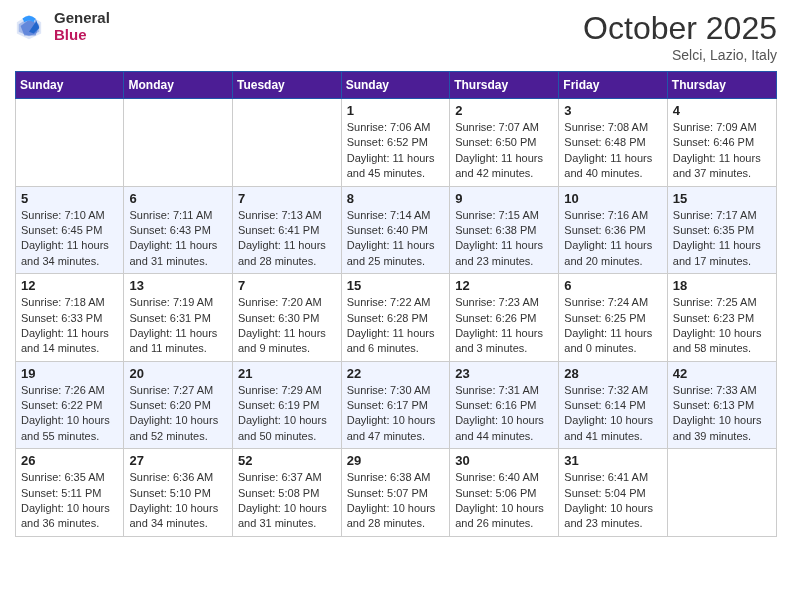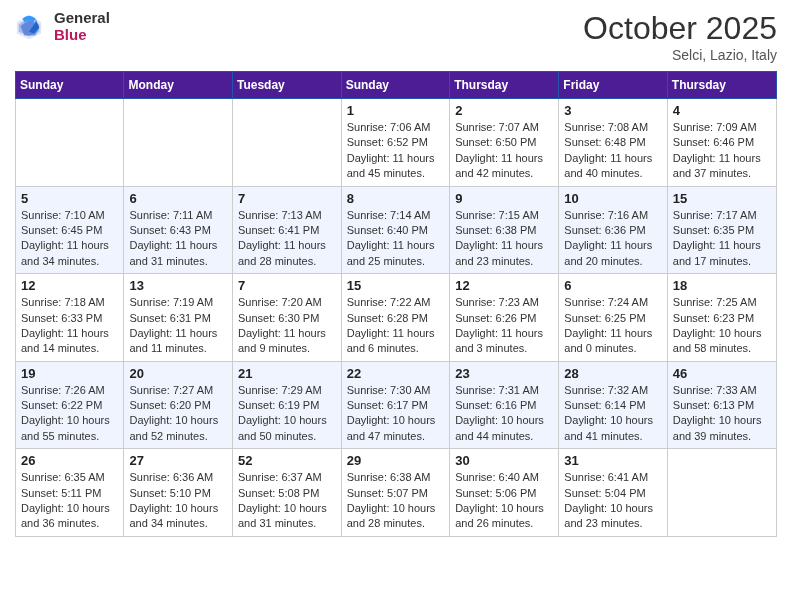--- a/index.html
+++ b/index.html
@@ -239,21 +239,21 @@
           </td>
           <td>
             <span class="day-number">23</span>
             <div class="day-info">Sunrise: 7:31 AM<br>Sunset: 6:16 PM<br>Daylight: 10 hours and 44 minutes.</div>
           </td>
           <td>
             <span class="day-number">28</span>
             <div class="day-info">Sunrise: 7:32 AM<br>Sunset: 6:14 PM<br>Daylight: 10 hours and 41 minutes.</div>
           </td>
           <td>
-            <span class="day-number">46</span>
+            <span class="day-number">42</span>
             <div class="day-info">Sunrise: 7:33 AM<br>Sunset: 6:13 PM<br>Daylight: 10 hours and 39 minutes.</div>
           </td>
         </tr>
         <tr class="row-normal">
           <td>
             <span class="day-number">26</span>
             <div class="day-info">Sunrise: 6:35 AM<br>Sunset: 5:11 PM<br>Daylight: 10 hours and 36 minutes.</div>
           </td>
           <td>
             <span class="day-number">27</span>

